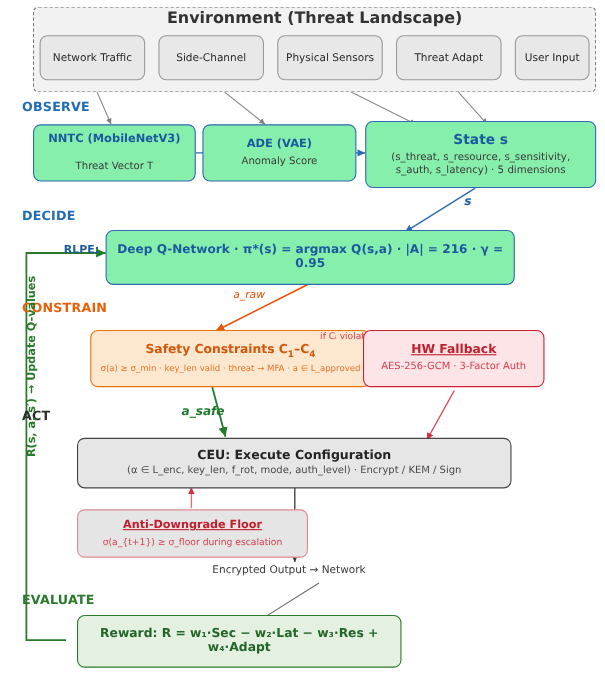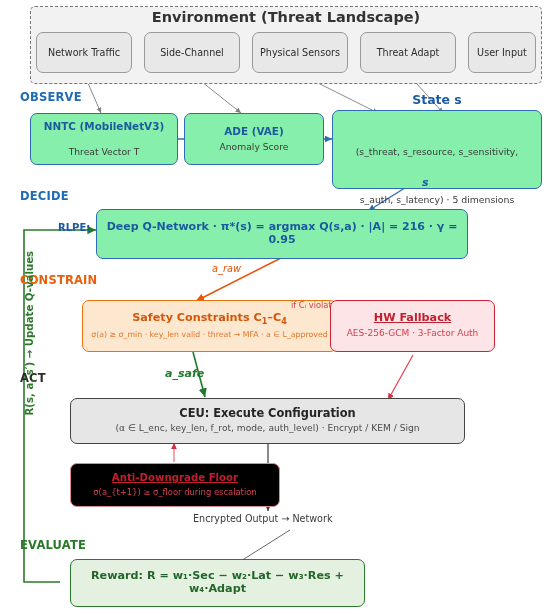--- a/index.html
+++ b/index.html
@@ -164,21 +164,21 @@
   <div class="node blue" style="left:30px; top:113px; width:148px; height:52px;">
     <span class="t1" style="font-size:10.4px">NNTC (MobileNetV3)</span>
     <span class="t2" style="font-size:9.2px; margin-top:13px">Threat Vector T</span>
   </div>
 
   <div class="node blue" style="left:184px; top:113px; width:140px; height:52px;">
     <span class="t1" style="font-size:10.4px">ADE (VAE)</span>
     <span class="t2" style="font-size:9.2px; margin-top:3px">Anomaly Score</span>
   </div>
 
-  <div class="node blue" style="left:332px; top:110px; width:210px; height:79px;gap:36px;">
+  <div class="node blue" style="left:332px; top:110px; width:210px; height:61px;">
     <span class="t1" style="font-size:12.5px">State  s</span>
     <span class="t2" style="font-size:9.3px; margin-top:2px">(s_threat, s_resource, s_sensitivity,</span>
     <span class="t2" style="font-size:9.3px">s_auth, s_latency)  ·  5 dimensions</span>
   </div>
 
   <div class="lbl lbl-s">s</div>
 
   <div class="lbl lbl-rlpe">RLPE:</div>
   <div class="node blue" style="left:96px; top:209px; width:372px; height:50px;">
     <span class="t1" style="font-size:11px">Deep Q-Network  ·  π*(s) = argmax Q(s,a)  ·  |A| = 216  ·  γ = 0.95</span>
@@ -200,21 +200,21 @@
     <span class="t2" style="font-size:9px; margin-top:3px">AES-256-GCM · 3-Factor Auth</span>
   </div>
 
   <div class="lbl lbl-asafe">a_safe</div>
 
   <div class="node grey" style="left:70px; top:398px; width:395px; height:46px;">
     <span class="t1" style="font-size:11.4px">CEU: Execute Configuration</span>
     <span class="t2" style="font-size:9.1px; margin-top:3px">(α ∈ L_enc, key_len, f_rot, mode, auth_level)  ·  Encrypt / KEM / Sign</span>
   </div>
 
-  <div class="node red" style="left:70px; top:463px; width:210px; height:44px; background:#000000; border-color:#e08a92;">
+  <div class="node red" style="left:70px; top:463px; width:210px; height:44px; background:#e5e5e5; border-color:#e08a92;">
     <span class="t1" style="font-size:10.2px">Anti-Downgrade Floor</span>
     <span class="t2" style="font-size:8.4px; margin-top:3px">σ(a_{t+1}) ≥ σ_floor during escalation</span>
   </div>
 
   <div class="lbl lbl-enc">Encrypted Output → Network</div>
 
   <div class="node green" style="left:70px; top:559px; width:295px; height:48px;">
     <span class="t1" style="font-size:11.2px">Reward:  R = w₁·Sec − w₂·Lat − w₃·Res + w₄·Adapt</span>
   </div>
 

